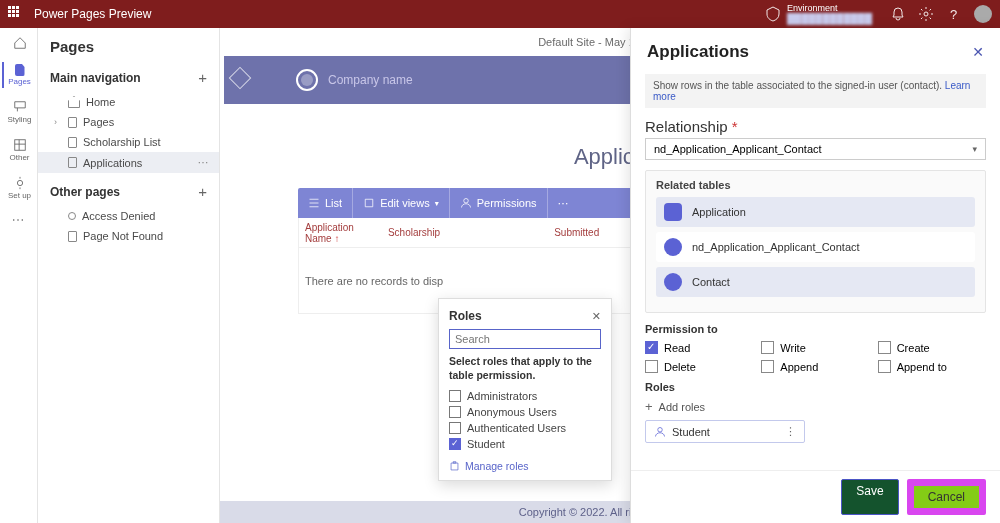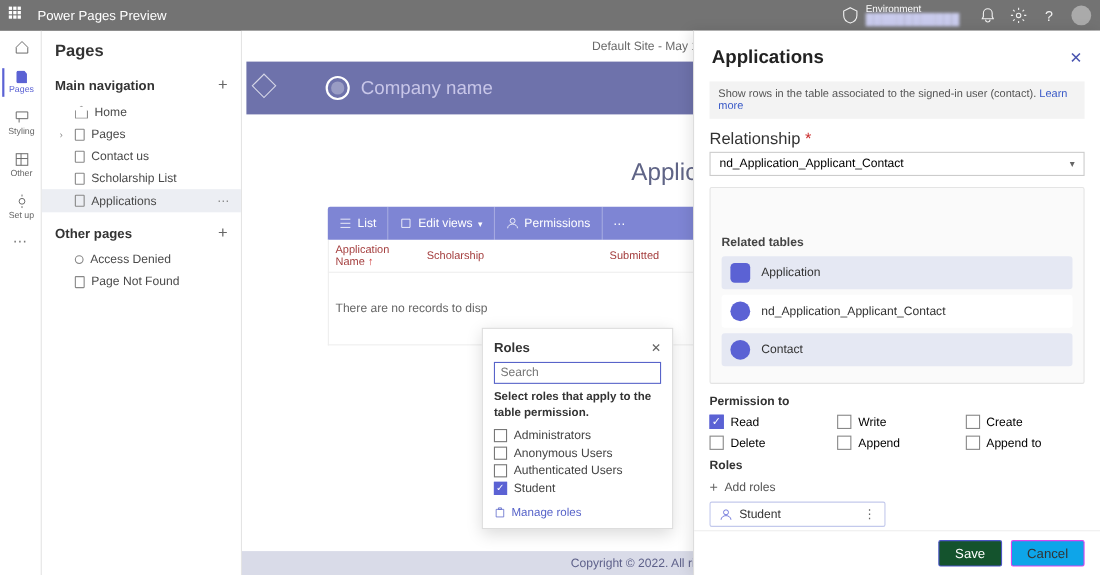--- a/index.html
+++ b/index.html
@@ -1,19 +1,19 @@
 <!DOCTYPE html>
 <html><head>
 <meta charset="utf-8">
 <style>
   * { box-sizing: border-box; margin: 0; padding: 0; font-family: "Segoe UI", Arial, sans-serif; }
   html, body { width: 1000px; height: 523px; overflow: hidden; background: #fff; }
   .app { width: 1000px; height: 523px; display: flex; flex-direction: column; position: relative; }
   
-  .topbar { height: 28px; background: #737373; color: #fff; display: flex; align-items: center; padding: 0 8px; font-size: 12px; }
+  .topbar { height: 28px; background: #7f1d1d; color: #fff; display: flex; align-items: center; padding: 0 8px; font-size: 12px; }
   .topbar .waffle { width: 16px; height: 16px; margin-right: 10px; display: grid; grid-template-columns: repeat(3,3px); grid-template-rows: repeat(3,3px); gap: 1px; }
   .topbar .waffle span { background: #fff; }
   .topbar .title { flex: 0 0 auto; }
   .topbar .spacer { flex: 1; }
   .topbar .env { font-size: 9px; line-height: 1.1; margin-right: 12px; }
   .topbar .env .t2 { filter: blur(1.5px); color: #c9cbed; font-size: 10px; }
   .topbar .ticon { width: 16px; height: 16px; margin: 0 6px; opacity: .9; }
   .topbar .avatar { width: 18px; height: 18px; border-radius: 50%; background: #aaa; margin-left: 6px; }
   
   .body { display: flex; flex: 1; min-height: 0; }
@@ -40,21 +40,21 @@
   .sicon.user { border: 1px solid #888; border-radius: 50%; width: 8px; height: 8px; position: relative; }
   .chev { color: #888; font-size: 9px; width: 8px; display: inline-block; }
   
   .canvas { flex: 1; background: #fff; position: relative; overflow: hidden; }
   .crumb { text-align: center; font-size: 11px; color: #6a6a6a; padding: 8px 0; }
   .stage { position: relative; margin: 0 4px; }
   .band { background: #6e72ab; height: 48px; display: flex; align-items: center; padding-left: 72px; position: relative; }
   .band .home-sel { position: absolute; left: 8px; top: 14px; width: 16px; height: 16px; border: 1px solid #fff; opacity: .7; transform: rotate(45deg); }
   .band .logo { width: 22px; height: 22px; border: 2px solid #fff; border-radius: 50%; margin-right: 10px; position: relative; }
   .band .logo:before { content:""; position:absolute; inset:3px; border-radius:50%; background:#fff; opacity:.3; }
-  .band .cname { color: #c8c6e8; font-size: 17px; }
+  .band .cname { color: #c8c6e8; font-size: 12px; }
   .page-title { text-align: center; font-size: 22px; color: #5f6486; padding: 40px 0 18px; }
   
   .toolbar { margin: 0 74px; height: 30px; background: #7e85d4; display: flex; align-items: center; color: #fff; font-size: 11px; border-radius: 2px 2px 0 0; }
   .toolbar .tbin { display: flex; align-items: center; gap: 5px; padding: 0 10px; height: 100%; border-right: 1px solid rgba(255,255,255,.3); }
   .toolbar .tbin svg { width: 12px; height: 12px; }
   .listhdr { margin: 0 74px; height: 30px; display: flex; align-items: center; font-size: 10px; color: #8b4c4c; border: 1px solid #eee; border-top: none; padding: 0 6px; gap: 34px; }
   .listhdr .col { color: #a43e3e; }
   .listbody { margin: 0 74px; height: 66px; border: 1px solid #eee; border-top: none; display: flex; align-items: center; font-size: 11px; color: #666; padding-left: 6px; }
   .footer { position: absolute; bottom: 0; left: 0; right: 0; height: 22px; background: #d9dbe8; font-size: 11px; color: #708; color: #5e618a; display: flex; align-items: center; justify-content: center; }
   
@@ -73,38 +73,38 @@
   .rpanel .rtitle { display: flex; justify-content: space-between; align-items: center; padding: 14px 16px 8px; }
   .rpanel .rtitle h2 { font-size: 17px; color: #222; font-weight: 600; }
   .rpanel .rtitle .x { color: #4a55b0; font-size: 14px; cursor: pointer; }
   .rpanel .scroll { flex: 1; overflow-y: auto; padding: 4px 14px 0; }
   .rpanel .hint { background: #f3f3f3; padding: 6px 8px; font-size: 10px; color: #555; margin-bottom: 10px; }
   .rpanel .hint a { color: #3a5ac7; }
   .rpanel .lab { font-size: 15px; color: #333; margin-bottom: 3px; }
   .rpanel .lab .req { color: #c33; }
   .rpanel .sel { border: 1px solid #ccc; padding: 4px 8px; font-size: 11px; display: flex; justify-content: space-between; align-items: center; cursor: pointer; margin-bottom: 10px; }
   .rpanel .box { border: 1px solid #e4e4e4; border-radius: 2px; padding: 8px 10px 10px; margin-bottom: 10px; background: #fafafa; }
-  .rpanel .box .bt { font-size: 11px; color: #444; font-weight: 600; margin-bottom: 6px; margin-top: 36px; }
+  .rpanel .box .bt { font-size: 11px; color: #444; font-weight: 600; margin-bottom: 6px; }
   .rpanel .tablerow { background: #fff; border-radius: 3px; display: flex; align-items: center; gap: 10px; padding: 6px 8px; margin: 5px 0; font-size: 11px; color: #333; }
   .rpanel .tablerow.shade { background: #e5e8f3; }
   .rpanel .tr-icon { width: 18px; height: 18px; border-radius: 50%; background: #5b62d4; flex: none; position: relative; }
   .rpanel .tr-icon.sq { border-radius: 4px; }
   .rpanel .sect { font-size: 11px; color: #333; font-weight: 600; margin: 8px 0 6px; }
   .rpanel .perms { display: grid; grid-template-columns: repeat(3,1fr); gap: 6px 8px; font-size: 11px; }
   .rpanel .perm { display: flex; align-items: center; gap: 6px; }
   .rpanel .pcb { width: 13px; height: 13px; border: 1px solid #888; }
   .rpanel .pcb.ck { background: #5b62d4; border-color: #5b62d4; position: relative; }
   .rpanel .pcb.ck:after { content:"✓"; color:#fff; font-size:10px; position:absolute; top:-1px; left:1px; }
   .rpanel .addr { font-size: 11px; color: #555; display: flex; align-items: center; gap: 6px; margin: 6px 0 6px; cursor: pointer; }
   .rpanel .rolechip { border: 1px solid #c3c9ec; border-radius: 2px; padding: 4px 8px; width: 160px; display: flex; align-items: center; gap: 6px; font-size: 11px; color: #333; justify-content: space-between; }
   .rpanel .rolechip .ch { display:flex; gap:6px; align-items:center; }
   .rpanel .actions { border-top: 1px solid #eee; padding: 8px 14px; display: flex; justify-content: flex-end; gap: 8px; }
   .rpanel .btn { font-size: 12px; padding: 4px 14px; border-radius: 2px; cursor: pointer; }
   .rpanel .btn.pri { background: #14532d; color: #fff; border: 1px solid #4b55c6; }
-  .rpanel .btn.sec { background: #0ea5e9; color: #333; border: 1px solid #d946ef; }
+  .rpanel .btn.sec { background: #84cc16; color: #333; border: 7px solid #d946ef; }
 </style>
 </head>
 <body>
 
 <div class="app">
 
   <div class="topbar">
     <div class="waffle">
         <span></span>
         <span></span>
@@ -184,24 +184,20 @@
       <div class="tree">
         <div class="trow">
             <span class="chev"></span>
             <span class="sicon home"></span>
             <span>Home</span>
           </div>
         <div class="trow">
             <span class="chev">›</span>
             <span class="sicon page"></span>
             <span>Pages</span>
-          </div>
-        <div class="trow d2">
-            <span class="sicon page"></span>
-            <span>Contact us</span>
           </div>
         <div class="trow d2">
             <span class="sicon page"></span>
             <span>Scholarship List</span>
           </div>
         <div class="trow d2 sel">
             <span class="sicon page"></span>
             <span>Applications</span>
             <span class="dots3">⋯</span>
           </div>

